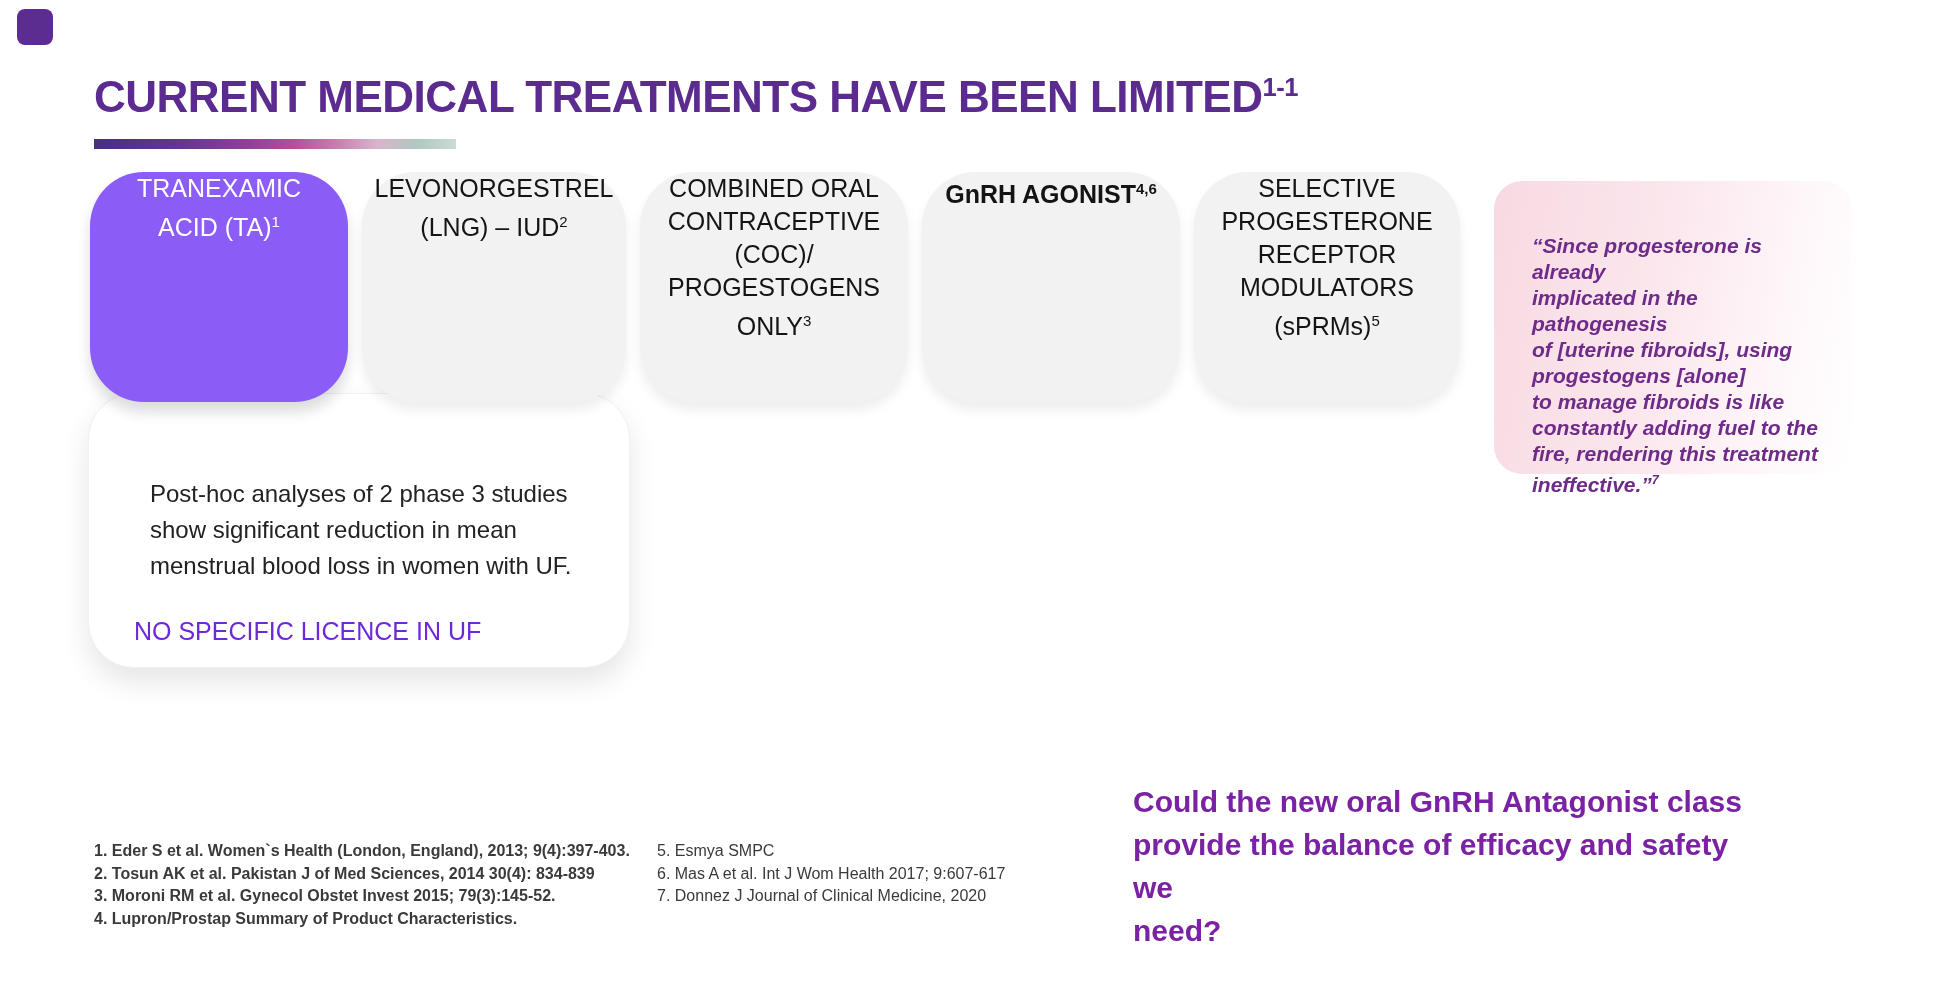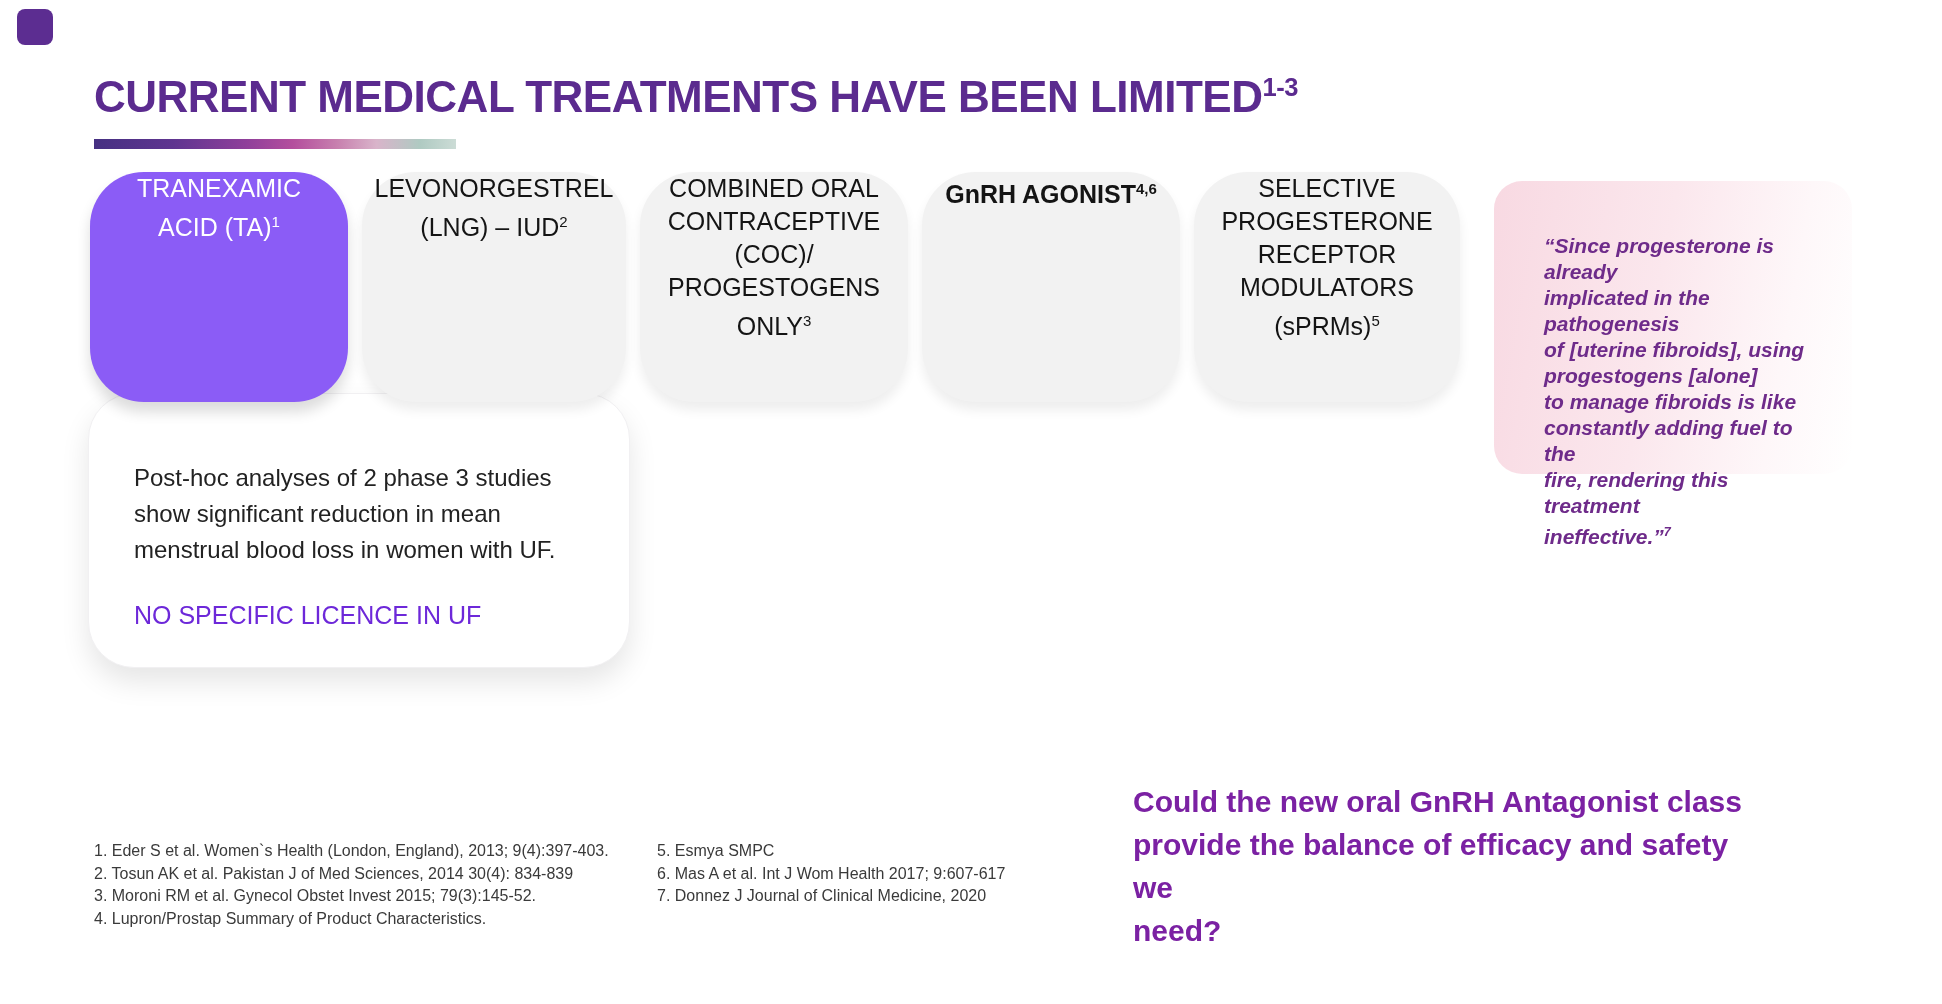--- a/index.html
+++ b/index.html
@@ -46,62 +46,62 @@
   .treatment-card:nth-child(5){width:266px;}
   .treatment-card.primary{
     background:#8b5cf6;color:#ffffff;box-shadow:0 10px 14px rgba(0,0,0,0.14);
   }
 
   
   .quote-card{
     position:absolute;left:1494px;top:181px;width:358px;height:293px;
     border-radius:28px;
     background:linear-gradient(100deg,#f8d9e2 0%,#fbe7ed 45%,#fef7f9 78%,#ffffff 100%);
-    box-sizing:border-box;padding:52px 26px 0 50px;z-index:1;
+    box-sizing:border-box;padding:52px 26px 0 38px;z-index:1;
   }
   .quote-text{
     font-size:21px;line-height:26px;font-weight:bold;font-style:italic;
     color:#6e2b8a;white-space:pre-line;
   }
   .quote-text sup{font-size:60%;}
 
   
   .detail-card{
     position:absolute;left:88px;top:393px;width:542px;height:275px;
     background:#ffffff;border-radius:46px;border:1px solid #f1f0f2;
     box-shadow:0 14px 28px rgba(0,0,0,0.10);
     box-sizing:border-box;padding:66px 40px 0 45px;z-index:0;
   }
   .detail-body{
-    margin:0;font-size:24px;line-height:36px;color:#222222;white-space:pre-line;
+    margin:16px;font-size:24px;line-height:36px;color:#222222;white-space:pre-line;
   }
   .detail-emphasis{
     margin:33px 0 0 0;font-size:25px;font-weight:normal;color:#6d28d9;
   }
 
   
   .references{position:absolute;left:94px;top:840px;display:flex;z-index:3;}
   .ref-col{font-size:16px;line-height:22.5px;color:#3a3a3a;white-space:pre-line;}
-  .ref-col.col1{width:563px;}
+  .ref-col.col1{width:563px;font-weight:bold;}
 
   
   .question{
     position:absolute;left:1133px;top:780px;width:620px;
     font-size:30px;line-height:43px;font-weight:bold;color:#7b21a3;
     white-space:pre-line;
   }
 </style>
 </head>
 <body>
 
 <div class="slide">
 
   <div class="corner-chip"></div>
 
-  <h1 class="page-title"><span>CURRENT MEDICAL TREATMENTS HAVE BEEN LIMITED</span><sup>1-3</sup></h1>
+  <h1 class="page-title"><span>CURRENT MEDICAL TREATMENTS HAVE BEEN LIMITED</span><sup>1-1</sup></h1>
 
   <div class="title-underline"></div>
 
   <div class="cards-row">
     <div class="treatment-card primary"><div><span>TRANEXAMIC
 ACID (TA)</span><sup>1</sup></div></div>
     <div class="treatment-card"><div><span>LEVONORGESTREL
 (LNG) – IUD</span><sup>2</sup></div></div>
     <div class="treatment-card"><div><span>COMBINED ORAL
 CONTRACEPTIVE

